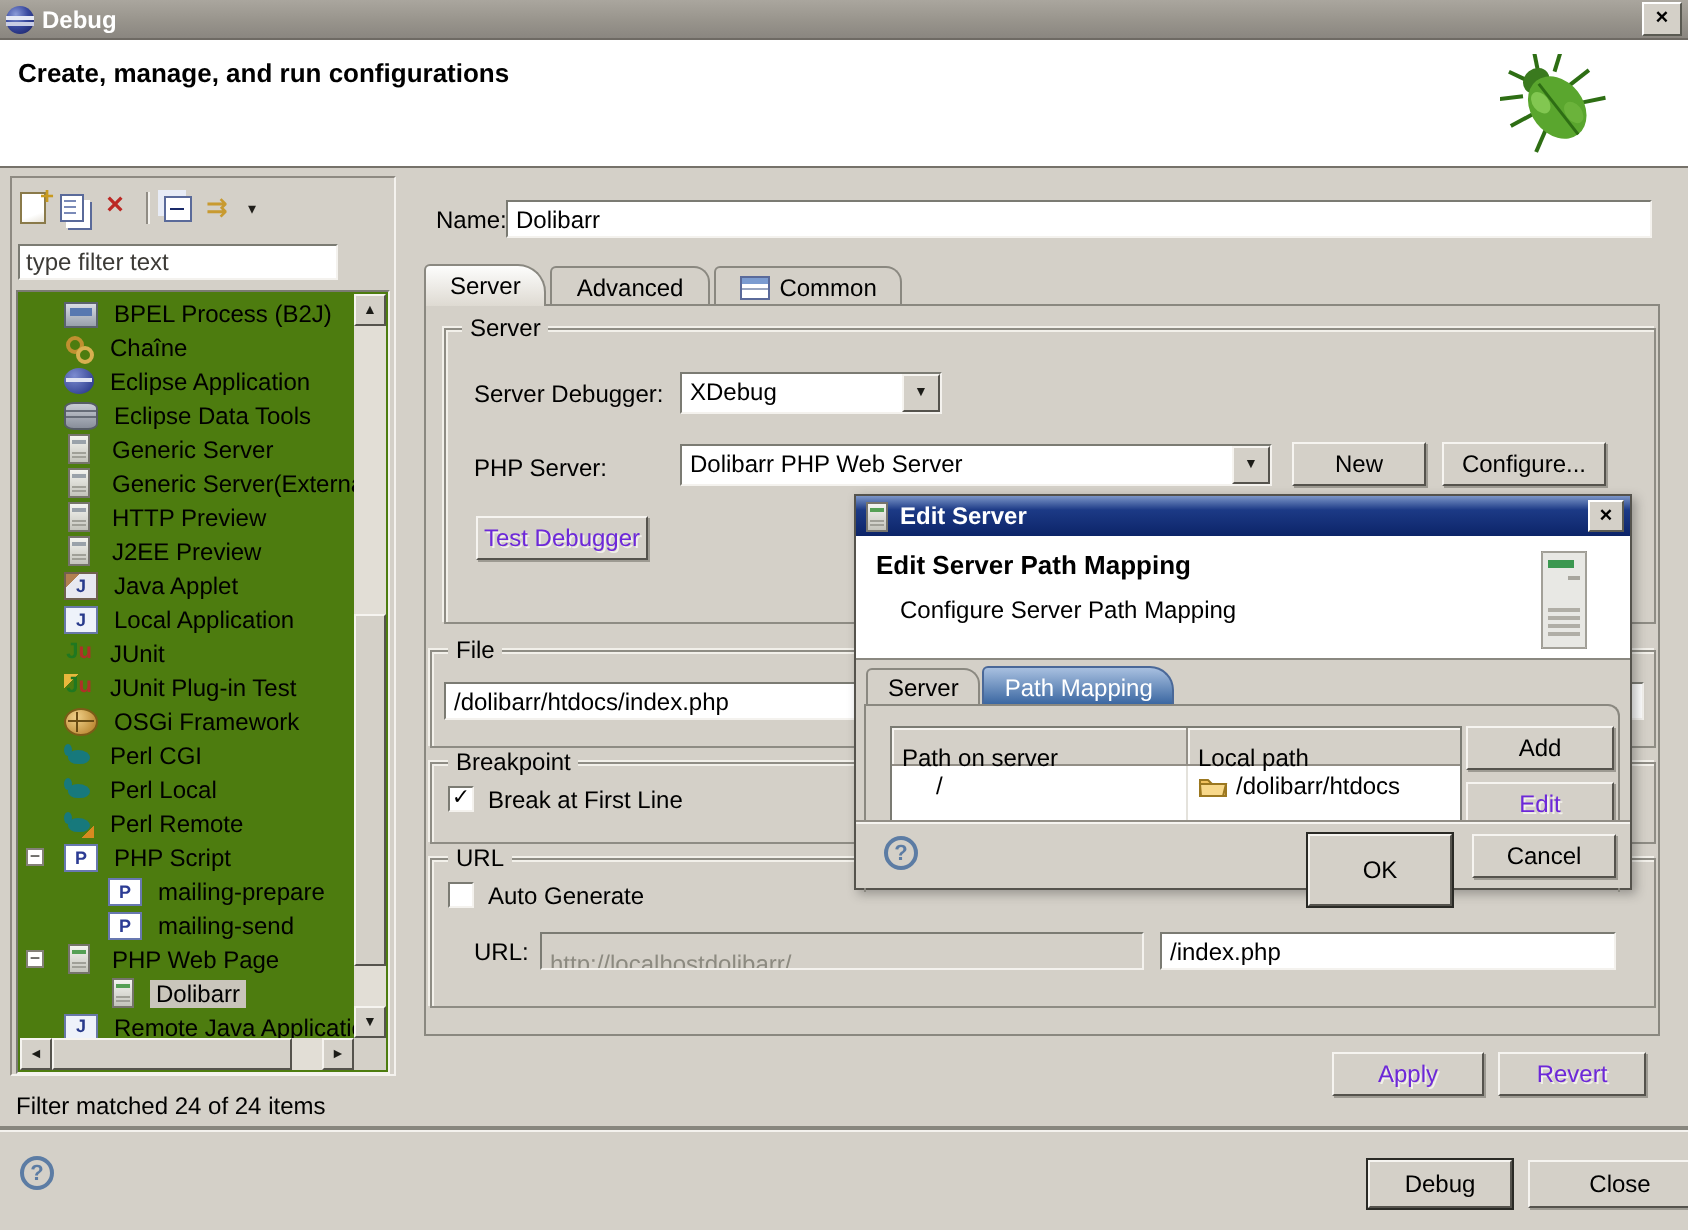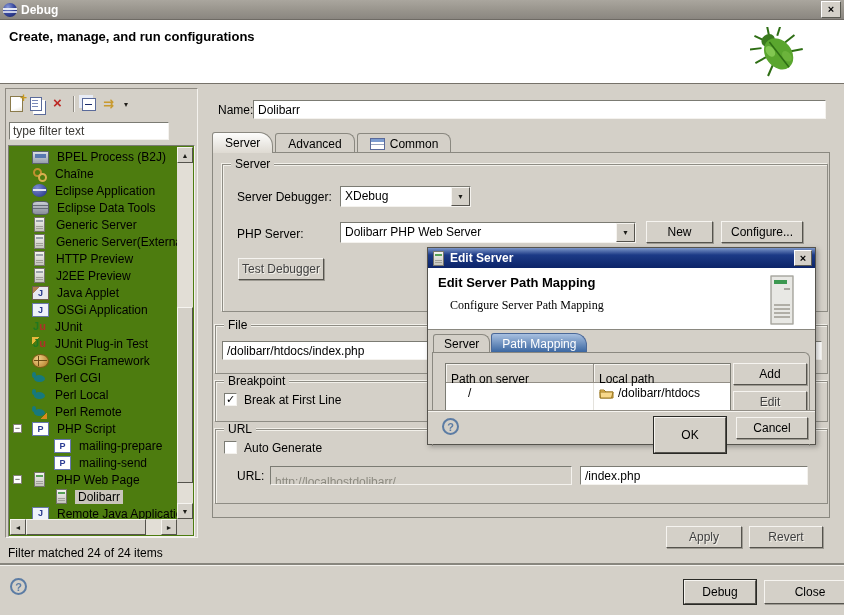--- a/index.html
+++ b/index.html
@@ -19,21 +19,21 @@
   .ecl::after{content:"";position:absolute;left:0;right:0;top:5px;height:2px;background:#e6e9f4;box-shadow:0 3px 0 #c8cce4;}
   
   .banner{left:0;top:20px;width:844px;height:64px;background:#fff;border-bottom:1px solid #76726a;box-sizing:border-box;}
   .banner .btitle{position:absolute;left:9px;top:9px;font-weight:bold;font-size:13px;}
   
   .sunken{background:#fff;border:1px solid;border-color:#7b7b73 #f4f2ee #f4f2ee #7b7b73;box-sizing:border-box;}
   .btn{background:#d4d0c8;border:1px solid;border-color:#f6f4f0 #55534d #55534d #f6f4f0;
     box-shadow:1px 1px 0 rgba(90,88,80,.45);display:flex;align-items:center;justify-content:center;
     font-size:12px;box-sizing:border-box;}
   .btn.default{outline:1px solid #2a2a26;}
-  .btn.disabled{color:#404040;text-shadow:1px 1px 0 #f2f0ea;}
+  .btn.disabled{color:#6d28d9;text-shadow:1px 1px 0 #f2f0ea;}
   .groupbox{border:1px solid #8e8c84;box-shadow:1px 1px 0 #f2f0ea inset, -1px -1px 0 #f2f0ea;box-sizing:border-box;}
   .legend{position:absolute;top:-8px;left:8px;background:#d4d0c8;padding:0 4px;font-size:12px;}
   .chk{width:13px;height:13px;background:#fff;border:1px solid;border-color:#7b7b73 #f4f2ee #f4f2ee #7b7b73;
     box-sizing:border-box;display:flex;align-items:center;justify-content:center;font-size:11px;font-weight:bold;line-height:1;}
   .combo{display:flex;background:#fff;border:1px solid;border-color:#7b7b73 #f4f2ee #f4f2ee #7b7b73;box-sizing:border-box;}
   .combo .cval{flex:1;padding:2px 4px;white-space:nowrap;overflow:hidden;}
   .combo .cbtn{width:17px;background:#d4d0c8;border:1px solid;border-color:#f6f4f0 #55534d #55534d #f6f4f0;
     display:flex;align-items:center;justify-content:center;font-size:7px;}
   .helpcirc{width:17px;height:17px;border-radius:50%;border:2px solid #5c7ca4;color:#5c7ca4;
     display:flex;align-items:center;justify-content:center;font-size:11px;font-weight:bold;box-sizing:border-box;}
@@ -224,21 +224,21 @@
         <div class="trow">
           <span class="ti ti-server"></span>
           <span class="tlabel">J2EE Preview</span>
         </div>
         <div class="trow">
           <span class="ti ti-applet"></span>
           <span class="tlabel">Java Applet</span>
         </div>
         <div class="trow">
           <span class="ti ti-java"></span>
-          <span class="tlabel">OSGi Application</span>
+          <span class="tlabel">Local Application</span>
         </div>
         <div class="trow">
           <span class="ti ti-junit"></span>
           <span class="tlabel">JUnit</span>
         </div>
         <div class="trow">
           <span class="ti ti-junit-plugin"></span>
           <span class="tlabel">JUnit Plug-in Test</span>
         </div>
         <div class="trow">
@@ -380,21 +380,21 @@
 <div class="abs btn" style="left:764px;top:580px;width:92px;height:24px;">Close</div>
 
 <div class="abs dialog">
   <div class="dtitle">
     <span class="ti ti-server-green" style="margin:0 6px 0 2px;"></span>
     <span style="flex:1;">Edit Server</span>
     <span class="winbtn" style="width:16px;height:14px;color:#000;">×</span>
   </div>
   <div class="dbanner">
     <div style="position:absolute;left:10px;top:7px;font-weight:bold;font-size:13px;">Edit Server Path Mapping</div>
-    <div style="position:absolute;left:22px;top:30px;font-family:Liberation Serif, serif;">Configure Server Path Mapping</div>
+    <div style="position:absolute;left:22px;top:30px;">Configure Server Path Mapping</div>
     <svg class="tower" width="34" height="52" viewBox="0 0 34 52">
       <rect x="6" y="2" width="22" height="48" fill="#e8e8e4" stroke="#84827a"></rect>
       <rect x="6" y="2" width="22" height="48" fill="none" stroke="#c0beb6" stroke-width="0.5"></rect>
       <rect x="9" y="6" width="13" height="4" fill="#3c9850"></rect>
       <rect x="19" y="14" width="6" height="2" fill="#a8a69e"></rect>
       <g fill="#b0aea6">
           <rect x="9" y="30" width="16" height="2"></rect>
           <rect x="9" y="34" width="16" height="2"></rect>
           <rect x="9" y="38" width="16" height="2"></rect>
           <rect x="9" y="42" width="16" height="2"></rect>

